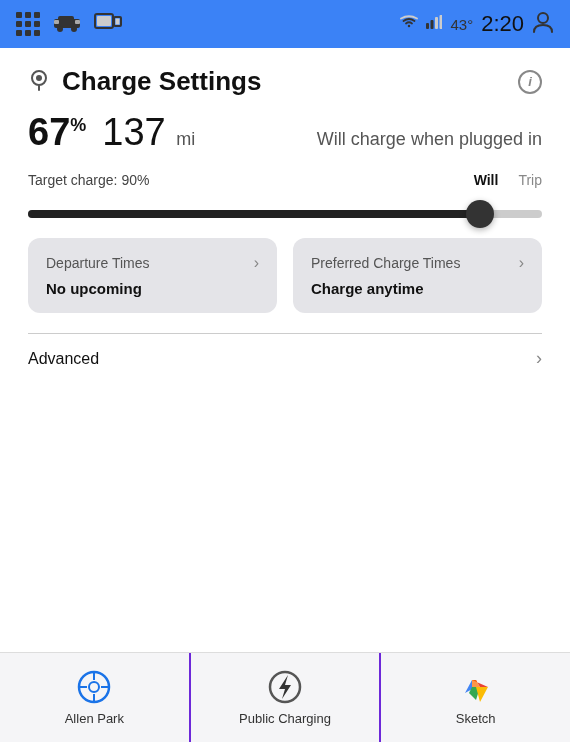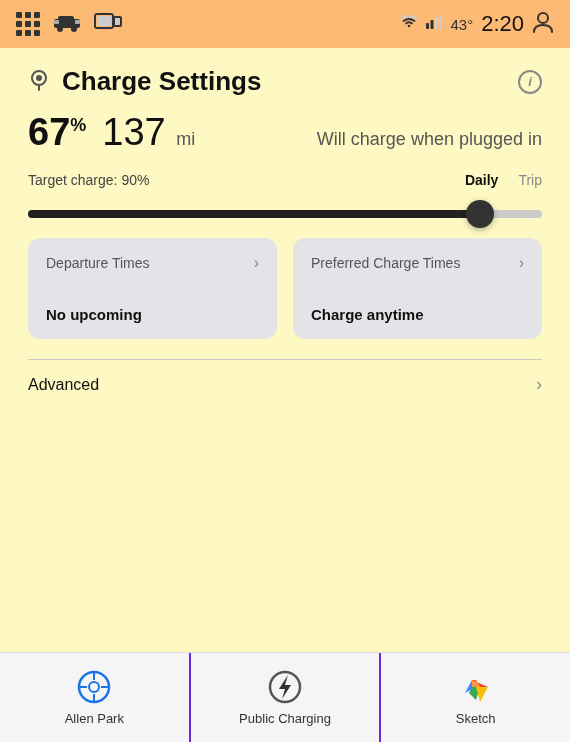--- a/index.html
+++ b/index.html
@@ -11,21 +11,21 @@
       overflow: hidden;
       position: relative;
     }
 
     
     .status-bar {
       display: flex;
       align-items: center;
       justify-content: space-between;
       padding: 8px 16px;
-      background: #fdba74;
+      background: #3b82f6;
       height: 48px;
     }
     .status-bar-left {
       display: flex;
       align-items: center;
       gap: 12px;
     }
     .status-bar-right {
       display: flex;
       align-items: center;
@@ -49,21 +49,21 @@
       font-weight: 500;
       color: #111;
     }
     .temp-text {
       font-size: 15px;
       color: #333;
     }
 
     
     .main-content {
-      background: #fef9c3;
+      background: #ffffff;
       margin: 0;
       padding: 0 28px;
       height: calc(742px - 48px - 90px);
       overflow: hidden;
     }
 
     
     .page-header {
       display: flex;
       align-items: center;
@@ -202,21 +202,21 @@
       flex: 1;
       background: #e4e4e8;
       border-radius: 12px;
       padding: 16px 18px;
       cursor: pointer;
     }
     .card-header {
       display: flex;
       align-items: center;
       justify-content: space-between;
-      margin-bottom: 34px;
+      margin-bottom: 8px;
     }
     .card-title {
       font-size: 14px;
       color: #555;
     }
     .card-chevron {
       color: #888;
       font-size: 16px;
     }
     .card-value {
@@ -377,21 +377,21 @@
         <span>137</span> <span class="unit">mi</span>
       </span>
     </div>
     <span class="charge-status">Will charge when plugged in</span>
   </div>
 
   <div class="slider-section">
     <div class="slider-header">
       <span class="slider-label">Target charge: 90%</span>
       <div class="slider-tabs">
-        <span class="slider-tab active">Daily</span>
+        <span class="slider-tab active">Will</span>
         <span class="slider-tab">Trip</span>
       </div>
     </div>
     <div class="slider-track-container">
       <div class="slider-track">
         <div class="slider-fill"></div>
       </div>
       <div class="slider-thumb"></div>
     </div>
   </div>

